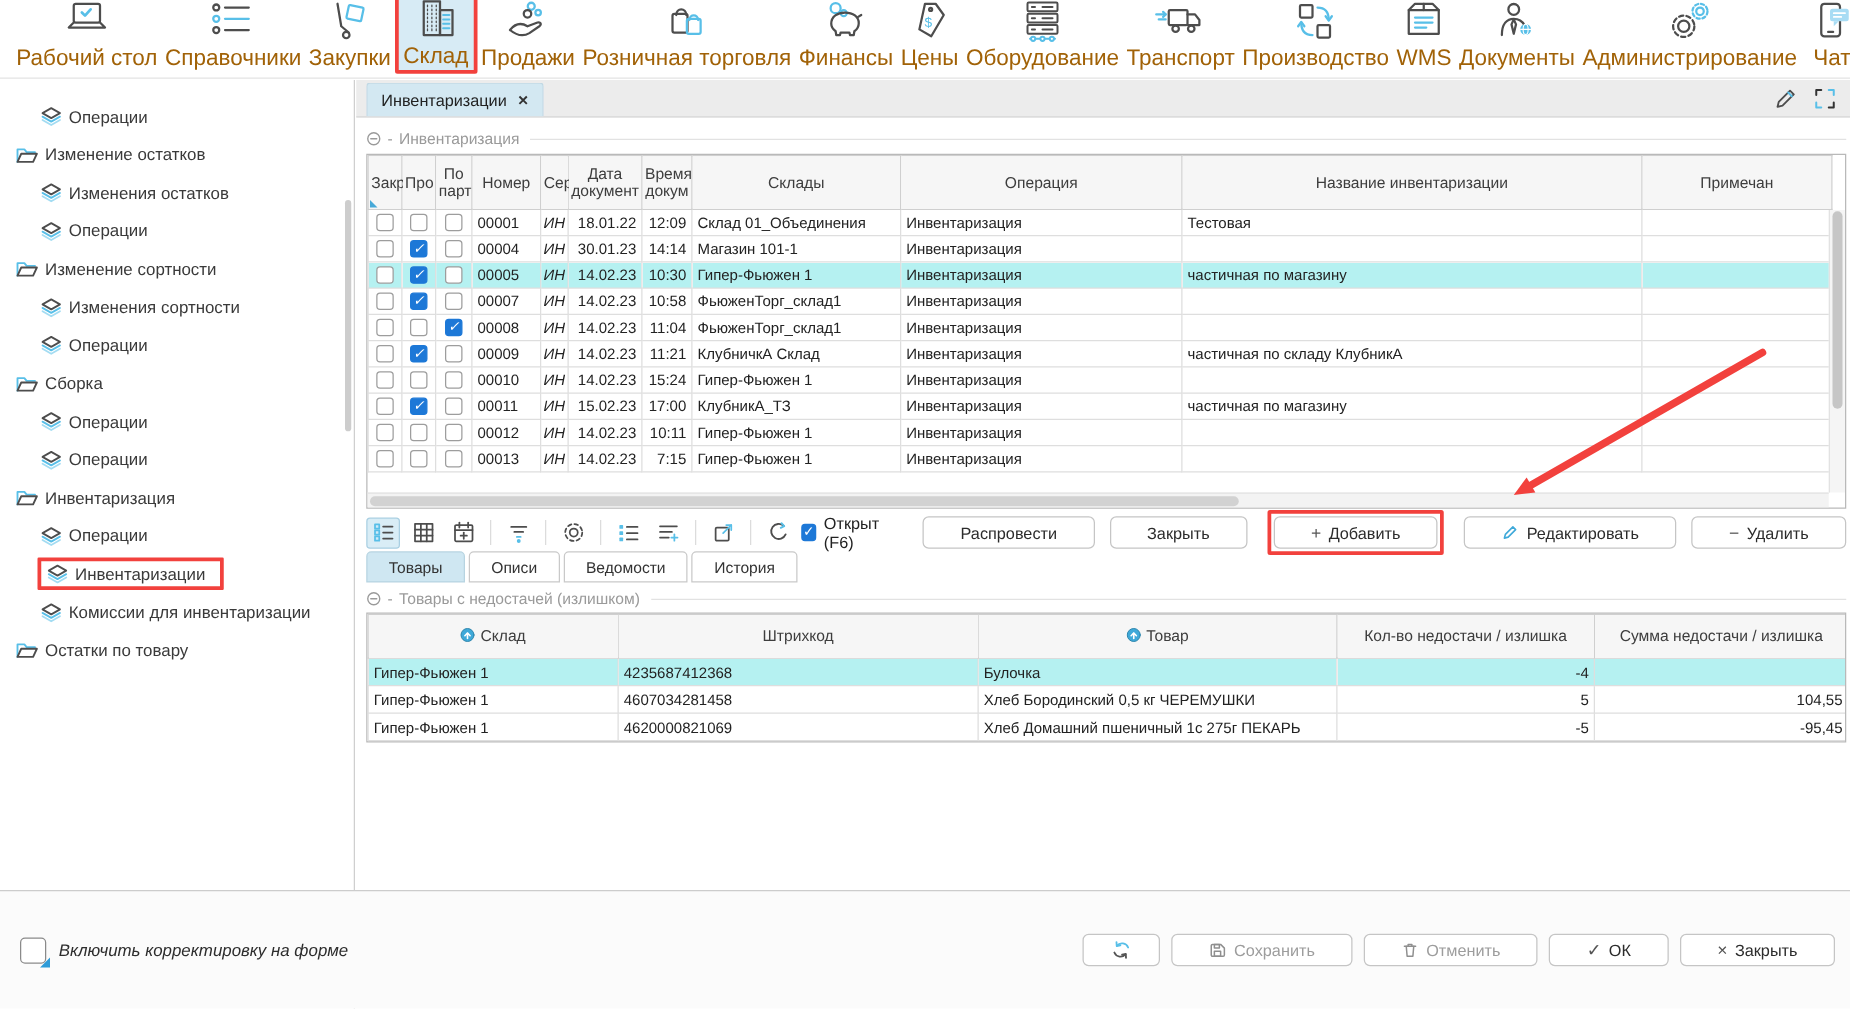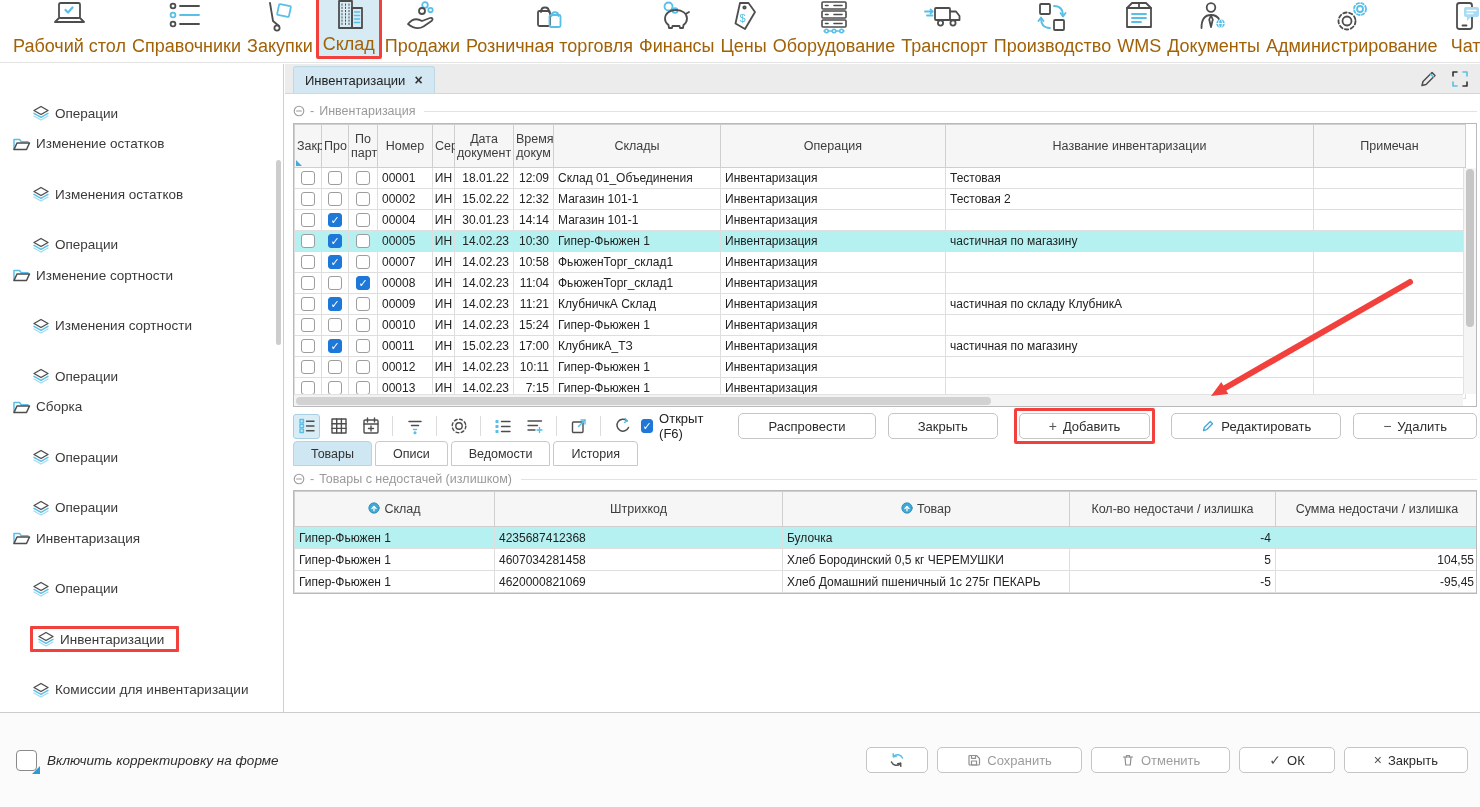--- a/index.html
+++ b/index.html
@@ -15,21 +15,21 @@
     gap:2px; padding:2px 3px; cursor:pointer; white-space:nowrap; }
   .nav-item .nav-icon { height:35px; display:flex; align-items:center; }
   .nav-item .nav-label { font-size:18px; color:#a16207; }
   .nav-item.active { border:3px solid #f2413d; background:#d7ebf5; border-radius:2px; padding:1px 4px; }
 
   
   .sidebar { position:absolute; left:0; top:64px; width:284px; height:743px;
     background:#fff; border-right:1px solid #cfcfcf; padding-top:14px; }
   .tree-item { height:30.5px; display:flex; align-items:center; cursor:pointer; }
   .tree-item.lvl0 { padding-left:10px; }
-  .tree-item.lvl1 { padding-left:30px;margin-top:20px; }
+  .tree-item.lvl1 { padding-left:30px; }
   .tree-inner { display:inline-flex; align-items:center; gap:5px; padding:3px 8px 3px 2px; }
   .tree-inner.red-frame { border:3px solid #f2413d; padding:2px 12px 2px 4px; border-radius:1px; }
   .tree-label { font-size:13.5px; color:#3a3a3a; }
   .side-scroll { position:absolute; right:2px; top:96px; width:5px; height:185px;
     background:#cdcdcd; border-radius:3px; }
 
   
   .main { position:absolute; left:285px; top:64px; width:1195px; height:743px; background:#fff; }
 
   .tabbar { position:absolute; left:0; top:0; right:0; height:30px; background:#ececec;
@@ -51,21 +51,21 @@
     border:1px solid #b9b9b9; overflow:hidden; background:#fff; }
   table { border-collapse:collapse; table-layout:fixed; }
   .tbl1 { width:1171px; }
   th { background:#f6f6f6; border:1px solid #cfcfcf; font-weight:normal; font-size:12.5px;
     color:#3d3d3d; text-align:center; position:relative; padding:1px 2px; line-height:1.15; }
   .tbl1 thead tr { height:43px; }
   .tbl1 tbody tr { height:21px; }
   td { border:1px solid #dedede; font-size:12px; color:#222; white-space:nowrap;
     overflow:hidden; padding:0 4px; background:#fff; }
   tr.sel td { background:#b5f1f1; }
-  td.ctr { text-align:center; padding:0; }
+  td.ctr { text-align:center; padding:0;font-style:italic; }
   td.rt { text-align:right; }
   .sort-corner { position:absolute; left:1px; bottom:1px; width:0; height:0;
     border-right:6px solid transparent; border-bottom:6px solid #47a9d8; }
   .cb { display:inline-flex; width:14px; height:14px; border:1px solid #9d9d9d; border-radius:3px;
     background:#fff; align-items:center; justify-content:center; vertical-align:middle; cursor:pointer; }
   .cb.on { background:#1d78d7; border-color:#1d78d7; color:#fff; font-size:11px; line-height:1; }
 
   .vscroll { position:absolute; top:44px; bottom:12px; right:0; width:13px; background:#f5f5f5;
     border-left:1px solid #e2e2e2; }
   .vscroll .thumb { position:absolute; left:2px; right:2px; top:1px; height:158px;
@@ -670,33 +670,20 @@
             <td class="ctr">ИН</td>
             <td class="rt">18.01.22</td>
             <td class="rt">12:09</td>
             <td>Склад 01_Объединения</td>
             <td>Инвентаризация</td>
             <td>Тестовая</td>
             <td></td>
           </tr>
           <tr>
             <td class="ctr"><span class="cb"></span></td>
-            <td class="ctr"><span class="cb"></span></td>
-            <td class="ctr"><span class="cb"></span></td>
-            <td>00002</td>
-            <td class="ctr">ИН</td>
-            <td class="rt">15.02.22</td>
-            <td class="rt">12:32</td>
-            <td>Магазин 101-1</td>
-            <td>Инвентаризация</td>
-            <td>Тестовая 2</td>
-            <td></td>
-          </tr>
-          <tr>
-            <td class="ctr"><span class="cb"></span></td>
             <td class="ctr"><span class="cb on">✓</span></td>
             <td class="ctr"><span class="cb"></span></td>
             <td>00004</td>
             <td class="ctr">ИН</td>
             <td class="rt">30.01.23</td>
             <td class="rt">14:14</td>
             <td>Магазин 101-1</td>
             <td>Инвентаризация</td>
             <td></td>
             <td></td>

